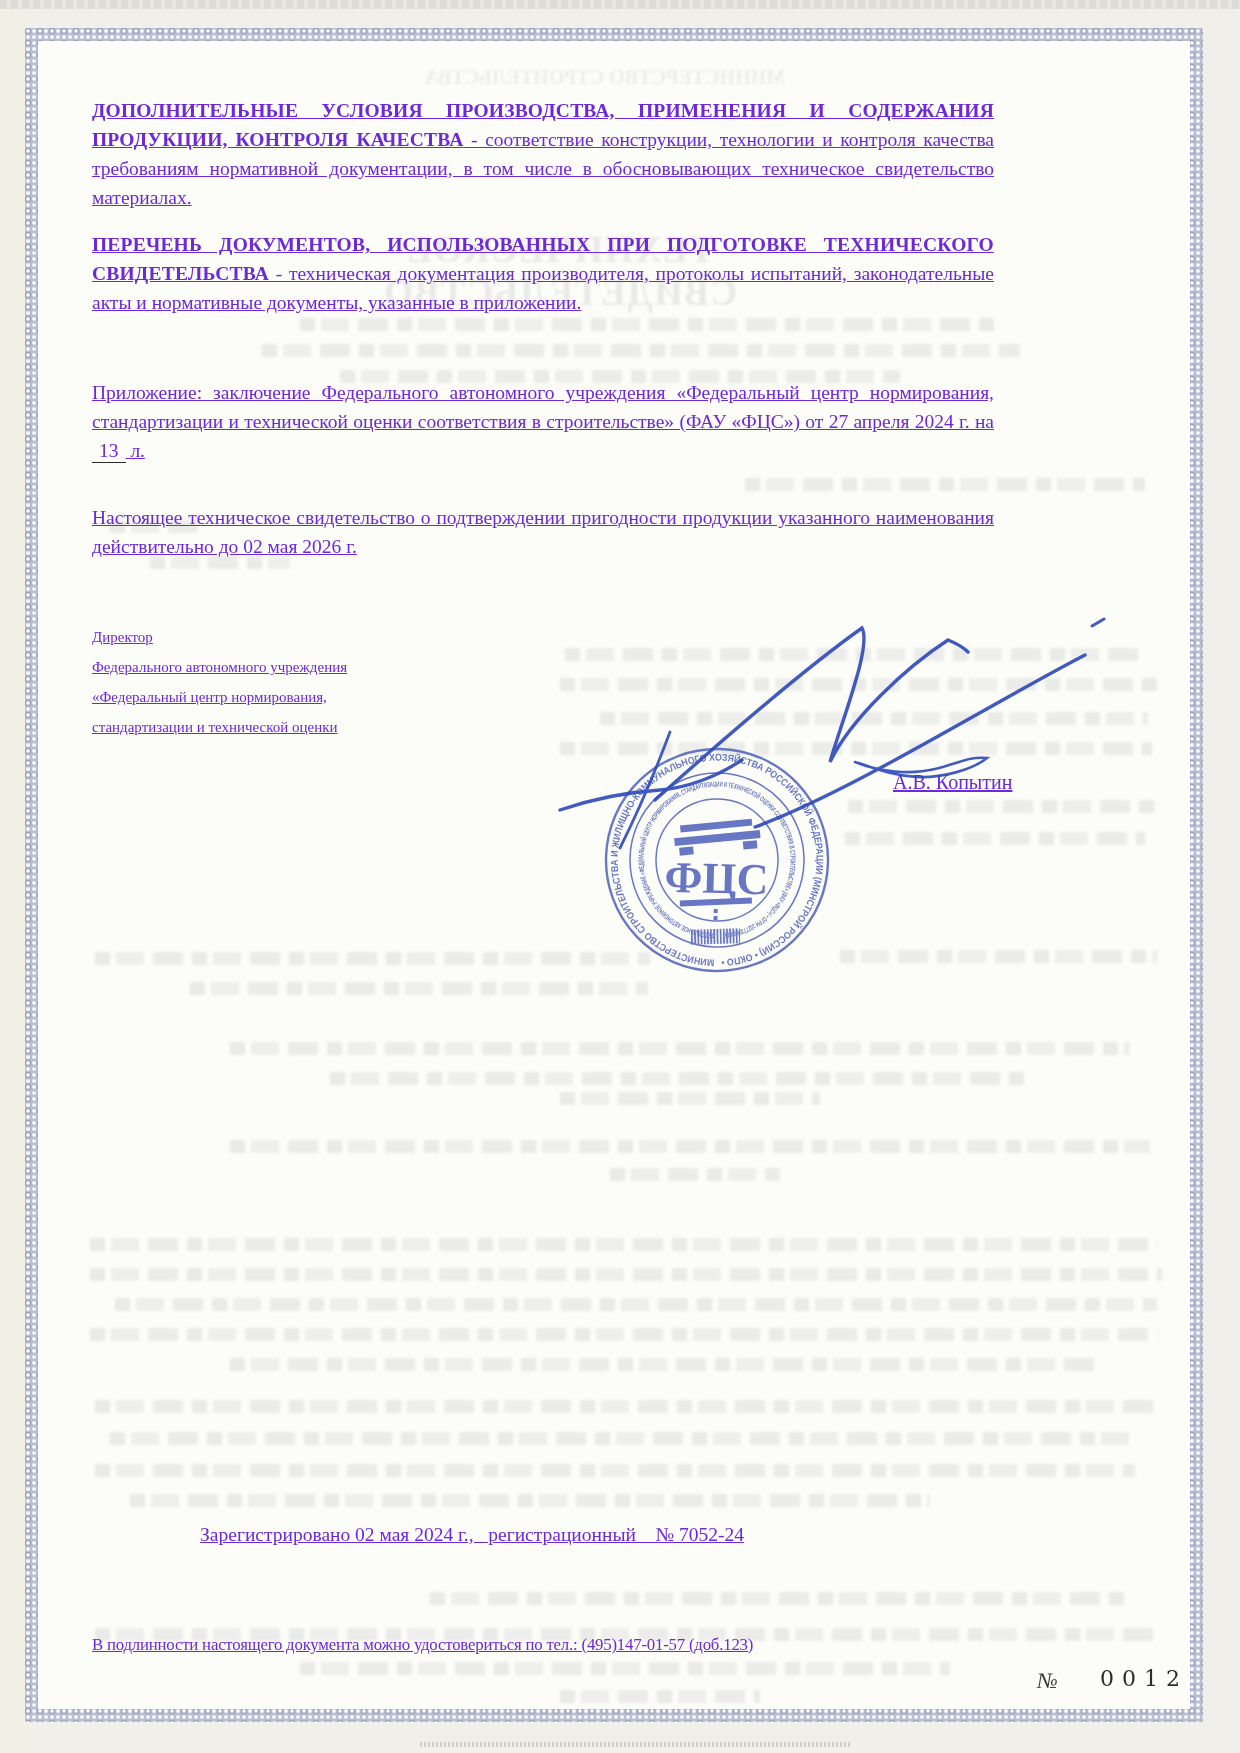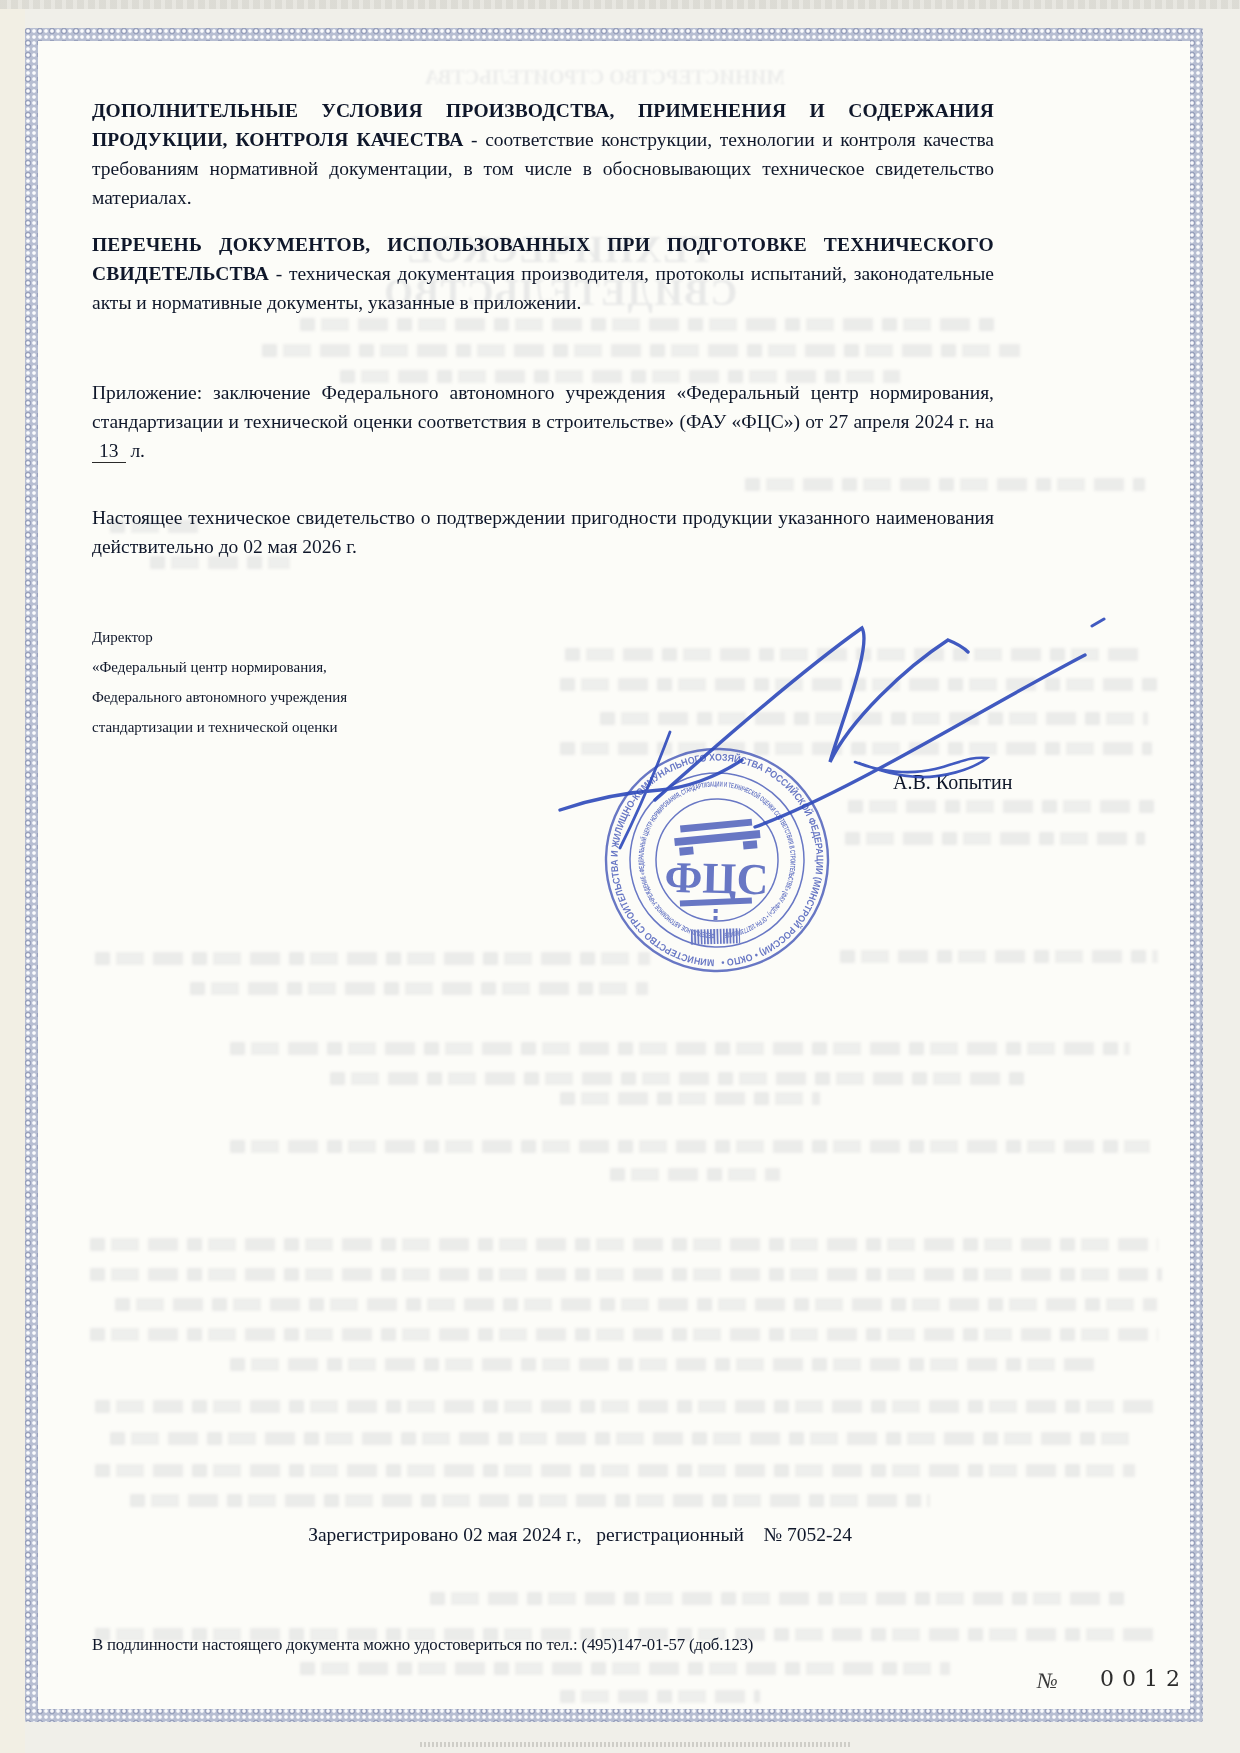--- a/index.html
+++ b/index.html
@@ -11,25 +11,25 @@
   .microprint{position:absolute;left:420px;top:1742px;width:430px;height:5px;
      background:repeating-linear-gradient(90deg,#c6c5bf 0 2px,transparent 2px 4px);opacity:.8;}
   
   .frame{position:absolute;left:25px;top:28px;width:1178px;height:1694px;
      background-color:#b7bed2;
      background-image:radial-gradient(circle at 3px 3px,rgba(255,255,255,.95) 1.3px,rgba(255,255,255,0) 2.3px),
                       radial-gradient(circle at 3px 3px,rgba(96,106,148,.35) 2.9px,rgba(96,106,148,0) 3.5px);
      background-size:6px 6px,12px 12px;border-radius:2px;}
   .paper{position:absolute;left:13px;top:13px;right:13px;bottom:13px;background:#fcfcf8;}
   
-  .txt{position:absolute;color:#0f172a;font-size:19.5px;line-height:29px;text-align:justify;}
+  .txt{position:absolute;color:#6d28d9;font-size:19.5px;line-height:29px;text-align:justify;text-decoration:underline;}
   .lead{font-weight:bold;letter-spacing:.2px;}
   .dirline{white-space:nowrap;text-align:left;}
   .pages-underline{display:inline-block;padding:0 7px;border-bottom:1.6px solid #2a2a2a;line-height:22px;}
-  .prewrap{white-space:pre-wrap;text-align:right;}
+  .prewrap{white-space:pre-wrap;text-align:center;}
   .note-just{text-align:justify;}
   .verif{font-size:16.8px;letter-spacing:-.2px;text-align:left;}
   .serial-label{position:absolute;font-style:italic;font-size:22px;color:#3a3a3a;}
   .serial-num{position:absolute;font-family:"DejaVu Serif",serif;font-size:22px;letter-spacing:8px;color:#2c2c2c;}
   
   .ghost{position:absolute;transform:scaleX(-1);filter:blur(1.3px);color:#7d8292;font-weight:bold;text-align:center;}
   .ghost-header{font-size:20px;opacity:.12;}
   .ghost-title{font-size:37px;letter-spacing:1.5px;opacity:.15;}
   .gline{position:absolute;height:13px;filter:blur(1.6px);opacity:.42;
      background-image:repeating-linear-gradient(90deg,
@@ -99,22 +99,22 @@
   <div class="txt" style="left:92px;top:378px;width:902px;">
     <span>Приложение: заключение Федерального автономного учреждения «Федеральный центр нормирования, стандартизации и технической оценки соответствия  в строительстве» (ФАУ «ФЦС») от 27 апреля 2024 г. на </span><span class="pages-underline">13</span><span> л.</span>
   </div>
 
   <div class="txt" style="left:92px;top:503px;width:902px;">
     <span>Настоящее техническое свидетельство о подтверждении пригодности продукции указанного наименования действительно до 02 мая 2026 г.</span>
   </div>
 
   <div class="txt" style="left:92px;top:622px;width:560px;line-height:30px;font-size:15px;">
     <div class="dirline">Директор</div>
+    <div class="dirline">Федерального автономного учреждения</div>
     <div class="dirline">«Федеральный центр нормирования,</div>
-    <div class="dirline">Федерального автономного учреждения</div>
     <div class="dirline">стандартизации и технической оценки</div>
   </div>
 
   <div class="txt dirline" style="left:893px;top:768px;font-size:20px;">А.В. Копытин</div>
 
   <svg class="stamp-svg" viewBox="0 0 240 240" aria-hidden="true">
     <defs>
       <path id="arcOuter" d="M120,219.5 A99.5,99.5 0 1 1 120.05,219.5"></path>
       <path id="arcInner" d="M120,193.5 A73.5,73.5 0 1 1 120.05,193.5"></path>
       <pattern id="bc" width="3.2" height="4" patternUnits="userSpaceOnUse">

